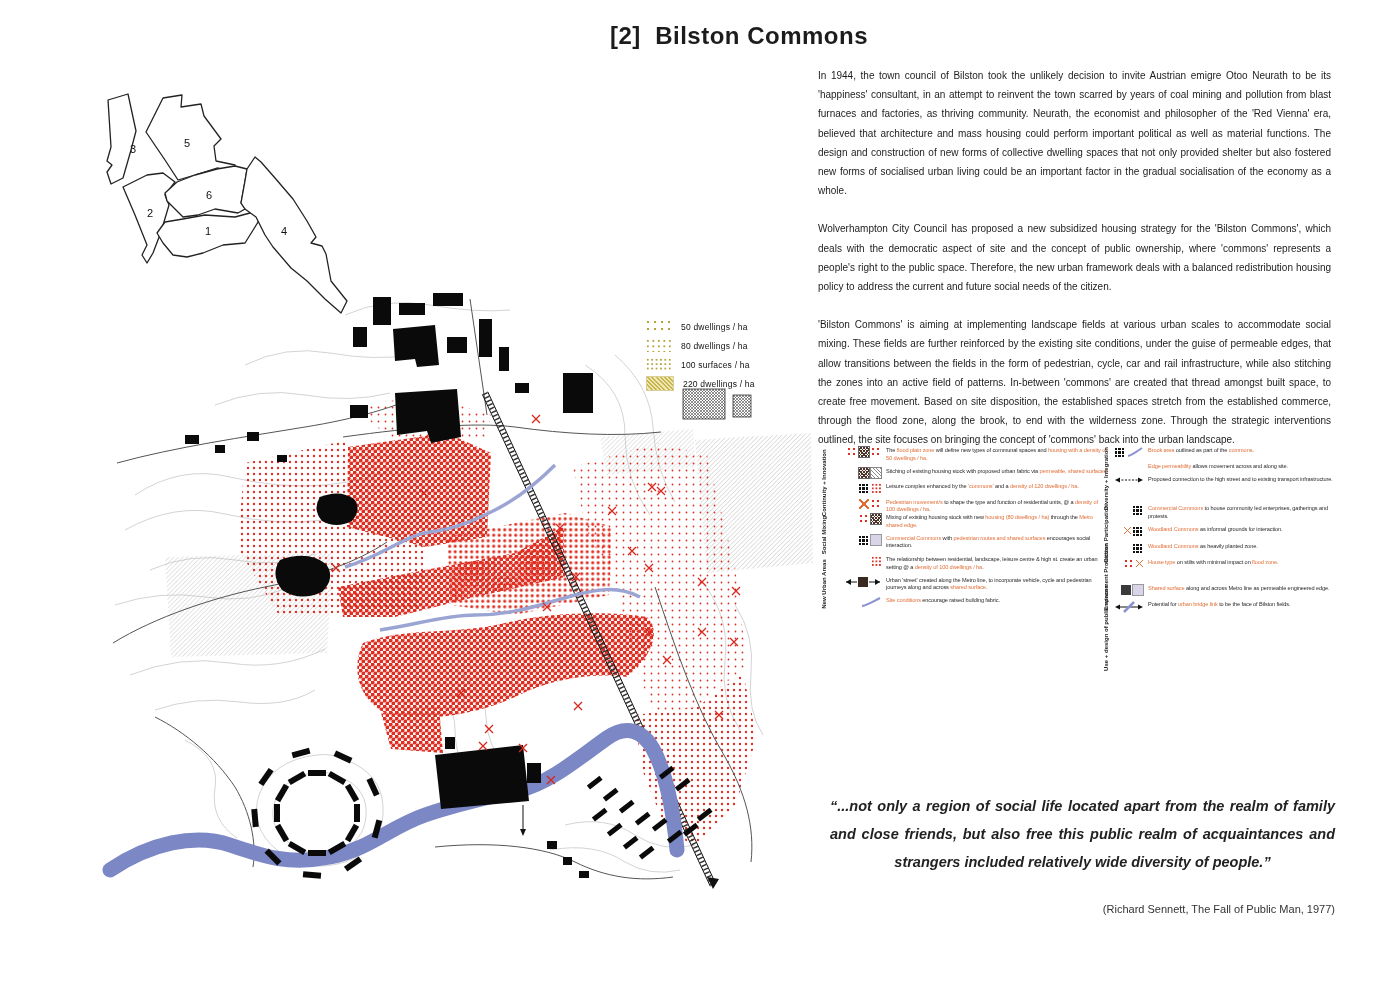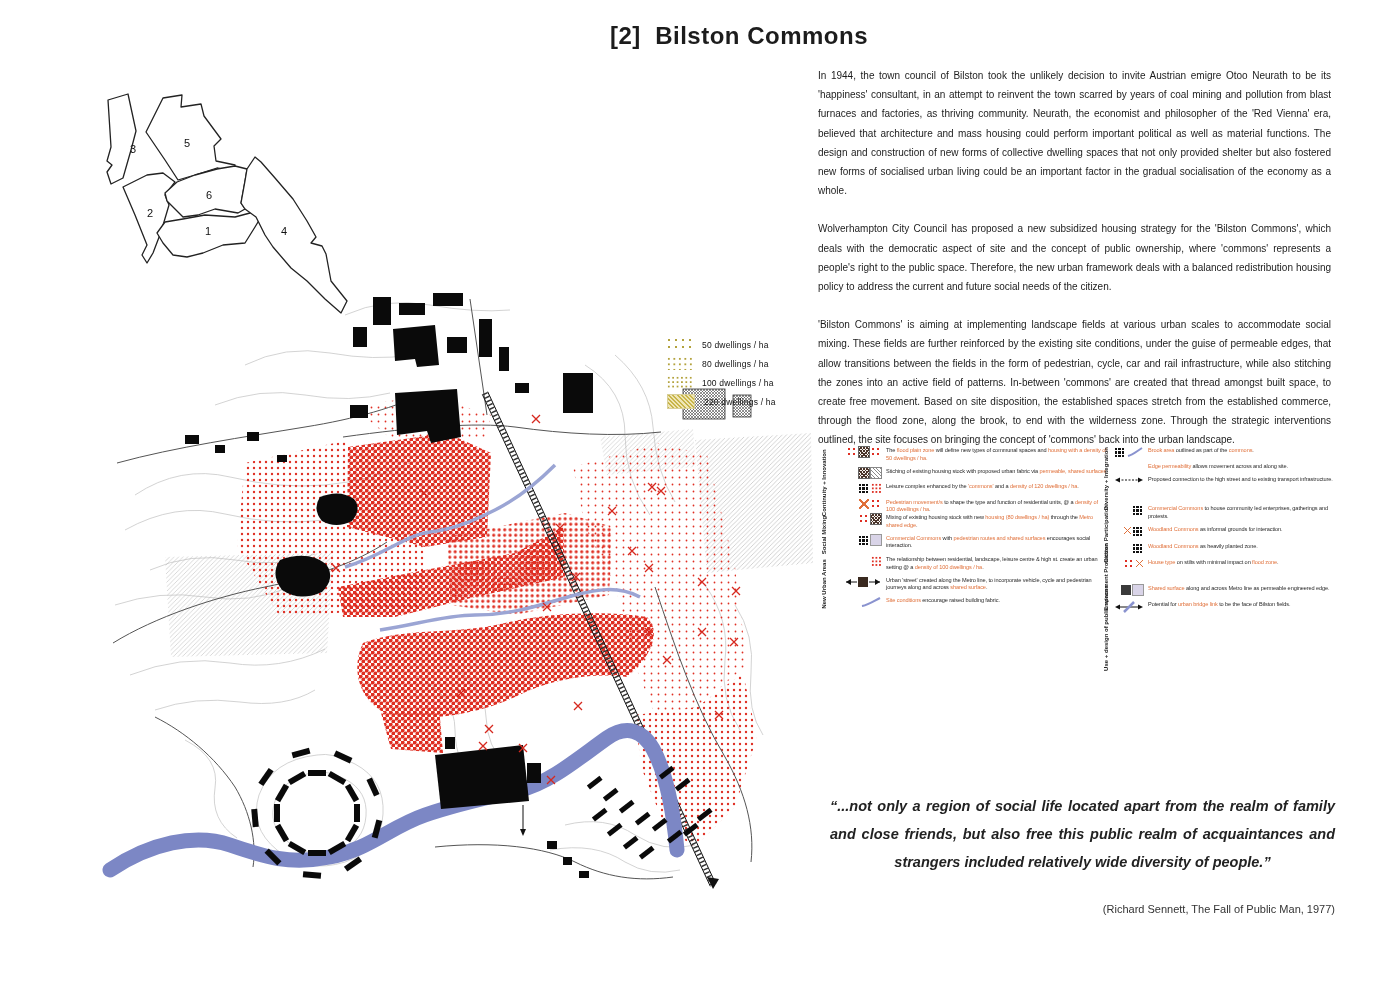--- a/index.html
+++ b/index.html
@@ -8,21 +8,21 @@
   .abs{position:absolute;}
   #title{left:0;top:22px;width:1400px;text-align:center;font-size:24px;font-weight:bold;letter-spacing:.5px;padding-left:39px;}
   
   #textcol{left:818px;top:66px;width:513px;}
   #textcol p{margin:0 0 19px 0;font-size:10px;line-height:19.2px;text-align:justify;}
   
   #quote{left:830px;top:792px;width:505px;font-size:14.5px;font-style:italic;font-weight:600;
          line-height:28px;text-align:justify;text-align-last:center;color:#222;}
   #attrib{left:830px;top:903px;width:505px;text-align:right;font-size:11px;color:#333;}
   
-  #denslegend{left:667px;top:317px;margin-top:18px;}
+  #denslegend{left:646px;top:317px;}
   .dl-row{display:flex;align-items:center;gap:9px;height:19px;}
   .ds{width:26px;height:13px;display:inline-block;}
   .ds1{background-image:radial-gradient(circle at 2px 2px,#b3a23d 0.9px,transparent 1.05px);background-size:7px 7px;}
   .ds2{background-image:radial-gradient(circle at 2px 2px,#b3a23d 1px,transparent 1.15px);background-size:5.5px 5.5px;}
   .ds3{background-image:radial-gradient(circle at 1.6px 1.6px,#b3a23d 1px,transparent 1.15px);background-size:4.4px 4.4px;}
   .ds4{background:#efe6b5 repeating-linear-gradient(45deg,#c8b54a 0 1.4px,transparent 1.4px 3px);
        border:.5px solid #d8cf9a;}
   .dl-label{font-size:8.5px;letter-spacing:.2px;color:#111;}
   
   .lsec{position:absolute;display:flex;align-items:stretch;}
@@ -282,21 +282,21 @@
     <div class="dl-row">
       <span class="ds ds1"></span>
       <span class="dl-label">50 dwellings / ha</span>
     </div>
     <div class="dl-row">
       <span class="ds ds2"></span>
       <span class="dl-label">80 dwellings / ha</span>
     </div>
     <div class="dl-row">
       <span class="ds ds3"></span>
-      <span class="dl-label">100 dwellings / ha</span>
+      <span class="dl-label">100 surfaces / ha</span>
     </div>
     <div class="dl-row">
       <span class="ds ds4"></span>
       <span class="dl-label">220 dwellings / ha</span>
     </div>
   </div>
 
   <div class="abs" id="textcol">
     <p>In 1944, the town council of Bilston took the unlikely decision to invite Austrian emigre Otoo Neurath to be its 'happiness' consultant, in an attempt to reinvent the town scarred by years of coal mining and pollution from blast furnaces and factories, as thriving community. Neurath, the economist and philosopher of the 'Red Vienna' era, believed that architecture and mass housing could perform important political as well as material functions. The design and construction of new forms of collective dwelling spaces that not only provided shelter but also fostered new forms of socialised urban living could be an important factor in the gradual socialisation of the economy as a whole.</p>
     <p>Wolverhampton City Council has proposed a new subsidized housing strategy for the 'Bilston Commons', which deals with the democratic aspect of site and the concept of public ownership, where 'commons' represents a people's right to the public space. Therefore, the new urban framework deals with a balanced redistribution housing policy to address the current and future social needs of the citizen.</p>

